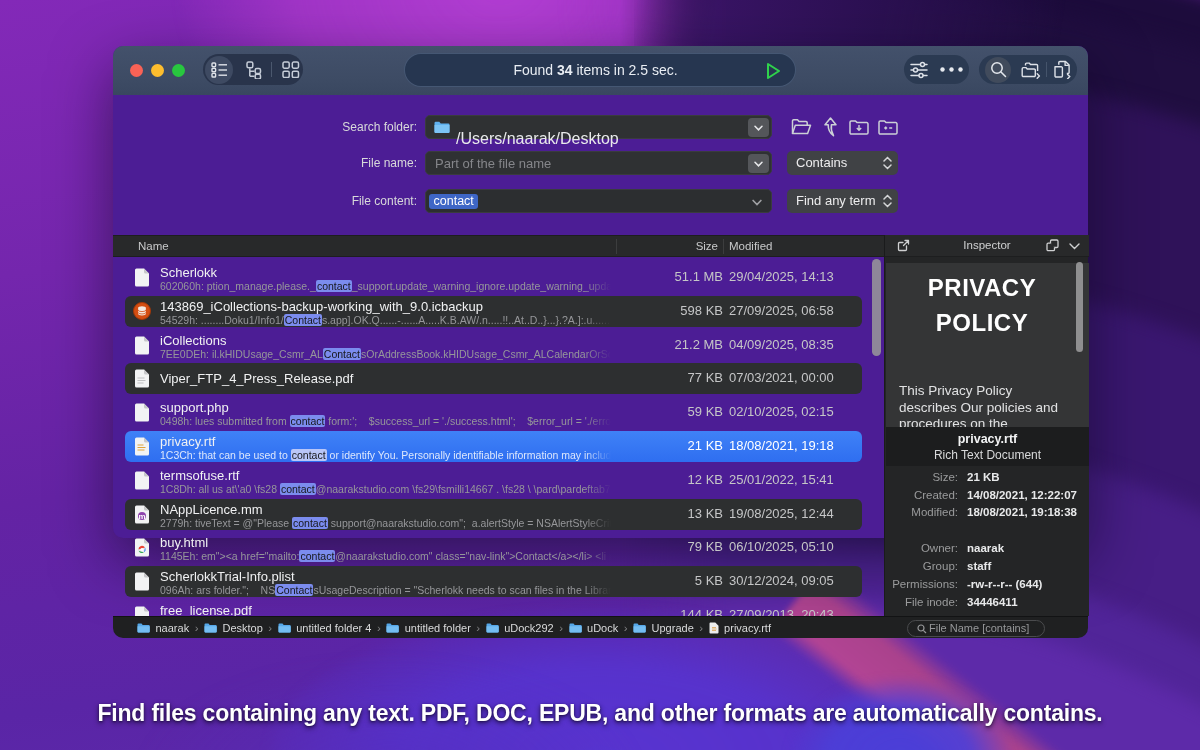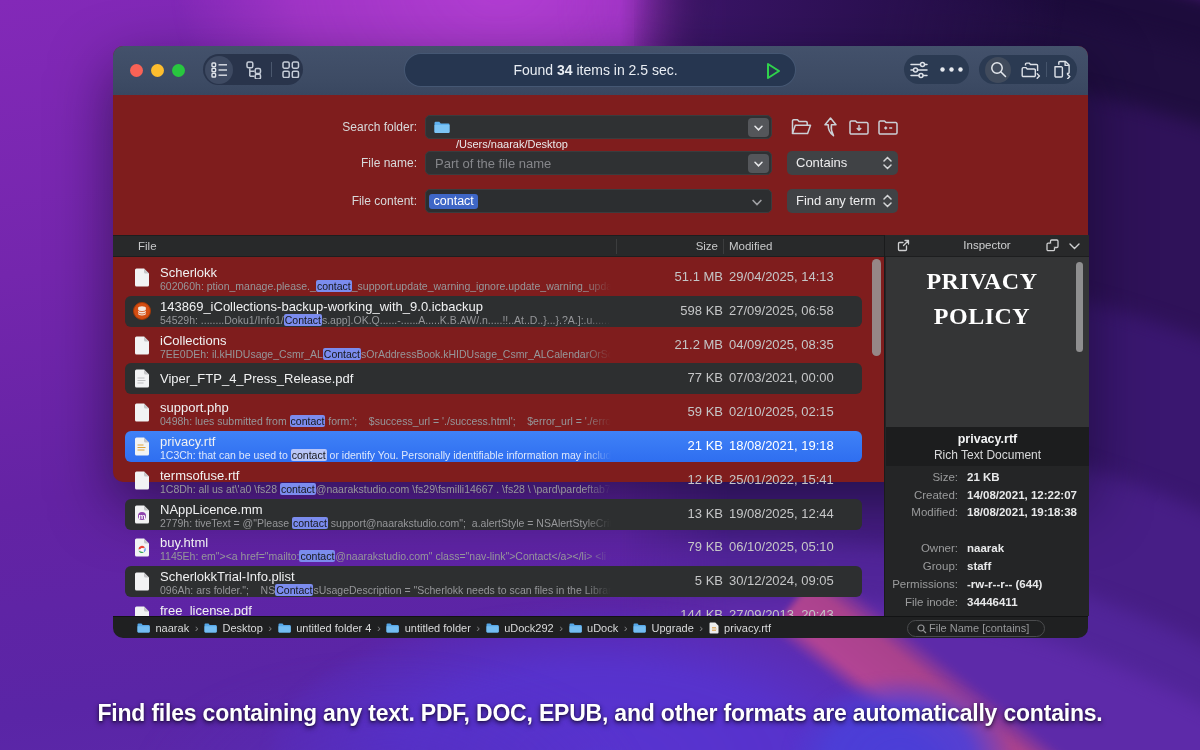--- a/index.html
+++ b/index.html
@@ -42,22 +42,22 @@
   filter:blur(5px);
 }
 
 
 #caption { position:absolute; left:0; right:0; top:700px; text-align:center;
   font-size:23px; font-weight:bold; color:#fff; letter-spacing:-0.2px;
   text-shadow:0 2px 5px rgba(15,8,35,.75), 0 1px 2px rgba(15,8,35,.5);
 }
 
 
-#win { position:absolute; left:113px; top:46px; width:975px; height:436px;
-  border-radius:10px; background:#7f1d1d; box-shadow:0 22px 60px rgba(10,5,25,.55);
+#win { position:absolute; left:113px; top:46px; width:975px; height:492px;
+  border-radius:10px; background:#4c1d95; box-shadow:0 22px 60px rgba(10,5,25,.55);
 }
 #titlebar { position:absolute; left:0; top:0; width:975px; height:49px;
   border-radius:10px 10px 0 0;
   background:linear-gradient(180deg,#43516b 0%, #3d4b64 70%, #394760 100%);
 }
 .light { position:absolute; top:18px; width:13px; height:13px; border-radius:50%; }
 
 
 #seg { position:absolute; left:90px; top:8px; width:100px; height:31px; border-radius:15.5px; background:#29344b; }
 #seg .sel { position:absolute; left:2px; top:1.5px; width:28px; height:28px; border-radius:50%; background:#3e4a62; }
@@ -99,21 +99,21 @@
 .fdate { position:absolute; left:604px; top:6.5px; font-size:13px; color:#c5c6c7; }
 .row.sel .fsize, .row.sel .fdate { color:#fff; }
 .ficon { position:absolute; left:9px; top:6px; }
 #vscroll { position:absolute; left:758px; top:213px; width:11px; height:355px; }
 #vscroll .thumb { position:absolute; left:1px; top:0px; width:9px; height:97px; border-radius:5px; background:#9a9a9a; opacity:.85; }
 
 
 #insp { position:absolute; left:771px; top:189px; width:204px; height:381px; background:#242526; border-left:1px solid #1a1b1c; }
 #ihead { position:absolute; left:0; top:0; width:204px; height:22px; background:#28292a; border-bottom:1px solid #1d1e1f;
   color:#cfd0d1; font-size:11.5px; }
-#ipreview { position:absolute; left:1px; top:22px; width:203px; height:170px; background:#343536; overflow:hidden;font-family:Liberation Serif, serif; }
+#ipreview { position:absolute; left:1px; top:28px; width:203px; height:170px; background:#343536; overflow:hidden; }
 #ipreview h1 { color:#fff; font-size:24px; font-weight:bold; text-align:center; line-height:35px; margin-top:7px; letter-spacing:.5px; padding-right:11px;}
 #ipreview p { color:#e0e1e2; font-size:13.5px; line-height:16.5px; margin:43px 0 0 13px; }
 #iinfo { position:absolute; left:1px; top:192px; width:203px; height:39px; background:#1c1d1e; text-align:center; }
 #iinfo .n { color:#f2f3f4; font-size:12.5px; font-weight:bold; margin-top:5px; }
 #iinfo .t { color:#d8d9da; font-size:12px; margin-top:2px; }
 #imeta { position:absolute; left:1px; top:231px; width:203px; height:150px; background:#242526; font-size:11.5px; }
 .mrow { position:absolute; left:0; width:203px; height:18px; }
 .mlab { position:absolute; right:131px; color:#9a9b9c; }
 .mval { position:absolute; left:81px; color:#e8e9ea; font-weight:bold; }
 #iscroll { position:absolute; left:191px; top:27px; width:7px; height:150px; }
@@ -220,21 +220,21 @@
       </svg>
     </div>
   </div>
   <div id="formarea">
     <div class="flabel" style="top:74px;">Search folder:</div>
     <div class="finput" style="top:69px;">
       <svg class="abs" style="left:8px; top:5px;" width="16" height="13" viewBox="0 0 16 13">
         <path d="M0.5 2 a1.2 1.2 0 0 1 1.2-1.2 h3.6 l1.4 1.6 h7.6 a1.2 1.2 0 0 1 1.2 1.2 v7.2 a1.2 1.2 0 0 1 -1.2 1.2 h-12.6 a1.2 1.2 0 0 1 -1.2-1.2 z" fill="#5fb2f0"></path>
         <path d="M0.5 4 h15 v6.8 a1.2 1.2 0 0 1 -1.2 1.2 h-12.6 a1.2 1.2 0 0 1 -1.2-1.2 z" fill="#7cc4f5"></path>
       </svg>
-      <div class="abs" style="left:30px; top:22px; font-size:11px; color:#e9eaeb;">/Users/naarak/Desktop</div>
+      <div class="abs" style="left:30px; top:14px; font-size:16px; color:#e9eaeb;">/Users/naarak/Desktop</div>
       <div class="chevbtn">
           <svg class="abs" style="left:6px; top:6.5px;" width="9" height="6" viewBox="0 0 9 6" fill="none" stroke="#e8e9eb" stroke-width="1.5" stroke-linecap="round">
             <path d="M1 1.2 L4.5 4.8 L8 1.2"></path>
           </svg>
         </div>
     </div>
     <svg class="abs" style="left:678px; top:72px;" width="21" height="18" viewBox="0 0 21 18" fill="none" stroke="#ccd0d6" stroke-width="1.5" stroke-linejoin="round">
       <path d="M1.5 15.5 V3 a1.2 1.2 0 0 1 1.2-1.2 h3.8 l1.5 1.7 h7 a1.2 1.2 0 0 1 1.2 1.2 V7"></path>
       <path d="M1.5 15.5 L4.3 7.3 h15.2 l-2.9 8.2 z"></path>
     </svg>
@@ -272,21 +272,21 @@
           <path d="M1 1.2 L4.5 4.8 L8 1.2"></path>
         </svg>
     </div>
     <div class="fselect" style="top:143px;">Find any term
       <svg class="abs" style="right:6px; top:5px;" width="9" height="14" viewBox="0 0 9 14" fill="none" stroke="#d4d5d7" stroke-width="1.5" stroke-linecap="round">
           <path d="M1 5 L4.5 1.5 L8 5 M1 9 L4.5 12.5 L8 9"></path>
         </svg>
     </div>
   </div>
   <div id="thead">
-    <div class="abs" style="left:25px; top:4px;">File</div>
+    <div class="abs" style="left:25px; top:4px;">Name</div>
     <div class="abs" style="right:166px; top:4px;">Size</div>
     <div class="abs" style="left:616px; top:4px;">Modified</div>
     <div class="abs" style="left:503px; top:3px; width:1px; height:15px; background:#3c3d3e;"></div>
     <div class="abs" style="left:610px; top:3px; width:1px; height:15px; background:#3c3d3e;"></div>
   </div>
   <div id="tbody">
     <div class="row" style="top:4px;">
       <svg class="ficon" width="16" height="19" viewBox="0 0 16 19">
           <path d="M1 2 a1.5 1.5 0 0 1 1.5-1.5 h7.5 L15 5.5 V17 a1.5 1.5 0 0 1 -1.5 1.5 h-11 A1.5 1.5 0 0 1 1 17 z" fill="#f2f3f4"></path>
           <path d="M10 .5 V4 a1.5 1.5 0 0 0 1.5 1.5 H15 Z" fill="#c6c7c9"></path>
@@ -420,20 +420,21 @@
       <svg class="abs" style="right:30px; top:4px;" width="13" height="13" viewBox="0 0 13 13" fill="none" stroke="#cfd0d1" stroke-width="1.3" stroke-linejoin="round">
         <rect x="4.5" y="1" width="7.5" height="7.5" rx="1.2"></rect>
         <path d="M8.5 8.5 v2 a1.2 1.2 0 0 1 -1.2 1.2 h-5.1 A1.2 1.2 0 0 1 1 10.5 V5.4 a1.2 1.2 0 0 1 1.2-1.2 h2.3" fill="#28292a"></path>
       </svg>
       <svg class="abs" style="right:9px; top:8px;" width="11" height="7" viewBox="0 0 11 7" fill="none" stroke="#cfd0d1" stroke-width="1.4" stroke-linecap="round">
           <path d="M1 1 L5.5 5.5 L10 1"></path>
         </svg>
     </div>
     <div id="ipreview">
       <h1>PRIVACY<br>POLICY</h1>
+      <p>This Privacy Policy<br>describes Our policies and<br>procedures on the</p>
     </div>
     <div id="iscroll">
         <div class="thumb"></div>
       </div>
     <div id="iinfo">
       <div class="n">privacy.rtf</div>
       <div class="t">Rich Text Document</div>
     </div>
     <div id="imeta">
       <div class="mrow" style="top:5px;">

